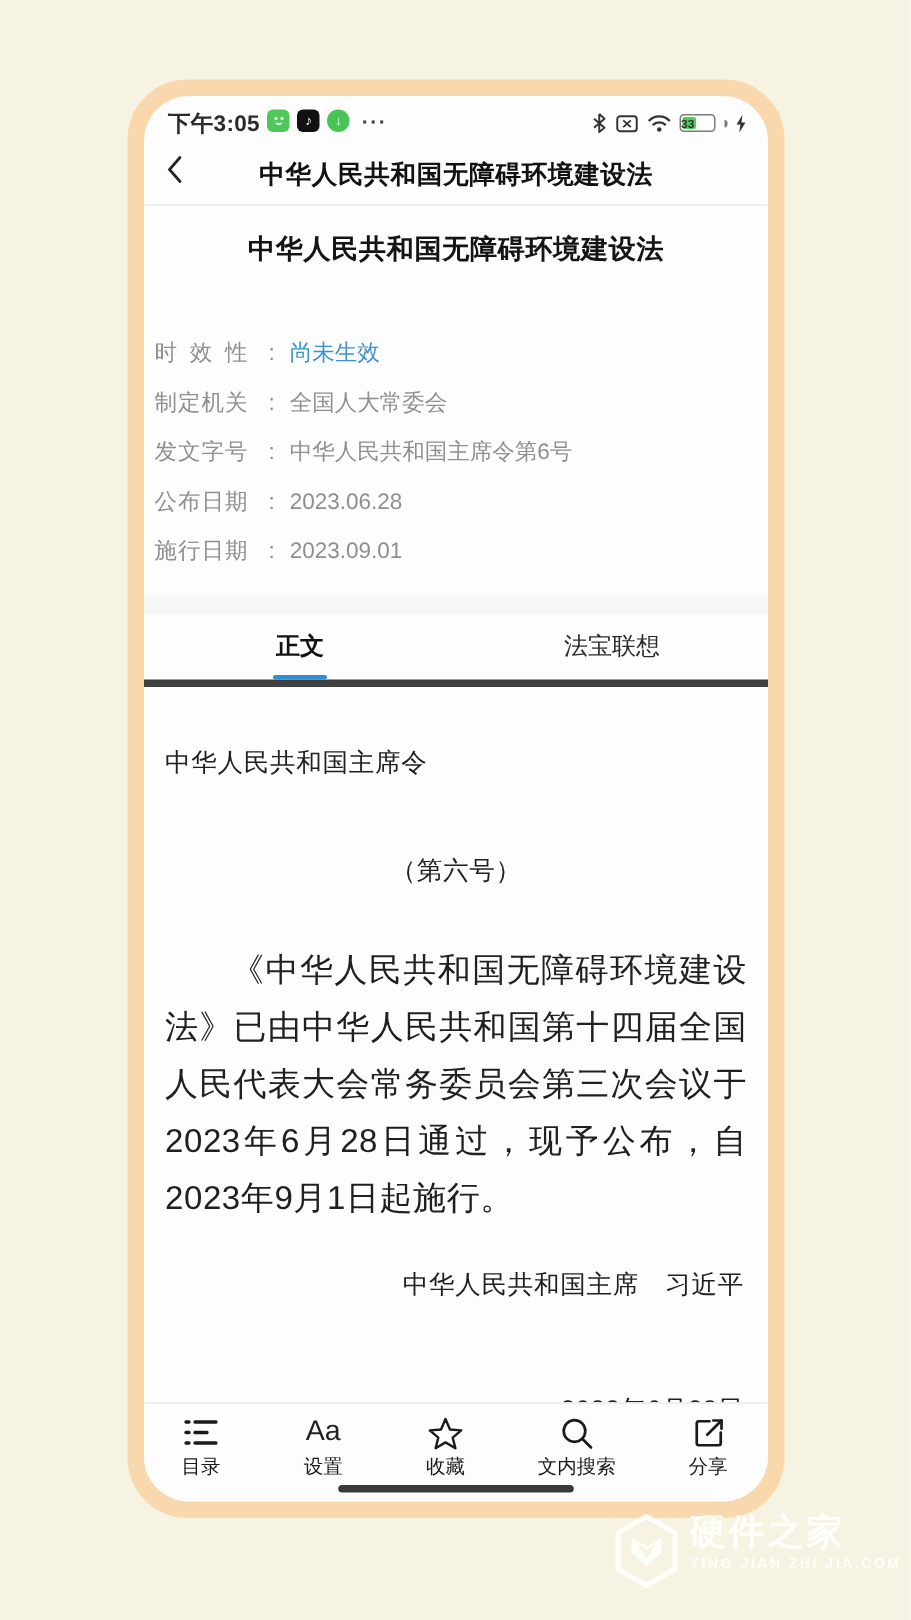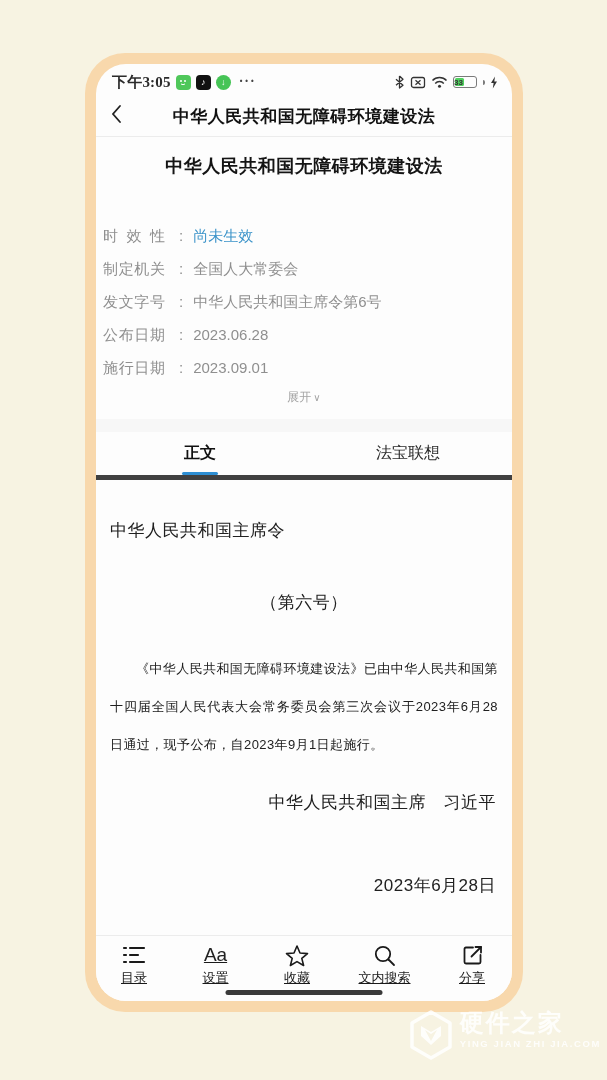--- a/index.html
+++ b/index.html
@@ -27,21 +27,21 @@
     display:flex; flex-direction:column;
     position:relative;
   }
   
   .status-bar {
     height:32px; flex:0 0 32px;
     display:flex; align-items:center; justify-content:space-between;
     padding:4px 14px 0 16px;
     color:#2b2b2b;
   }
-  .sb-left { display:flex; align-items:center; gap:5px;font-family:Liberation Serif, serif; }
+  .sb-left { display:flex; gap:5px; }
   .sb-time { font-size:15px; font-weight:700; letter-spacing:0.2px; }
   .app-chip {
     width:15px; height:15px; border-radius:4px;
     display:flex; align-items:center; justify-content:center;
     color:#fff; font-size:9px; line-height:1;
   }
   .chip-green  { background:#4fc75a; }
   .chip-black  { background:#111; border-radius:4px; }
   .chip-circle { background:#46c456; border-radius:50%; }
   .sb-dots { font-size:14px; font-weight:700; color:#444; letter-spacing:1px; margin-left:3px; }
@@ -95,36 +95,36 @@
   .tab.active { font-weight:700; color:#111; }
   .tab-underline {
     position:absolute; bottom:0; left:50%; transform:translateX(-50%);
     width:36px; height:3.5px; background:#2d8ed3; border-radius:2px;
   }
   
   .content { padding:0 14px; color:#202020; }
   .c-heading { margin-top:39px; text-align:left; font-size:17px; letter-spacing:0.5px; }
   .c-subheading { margin-top:49px; text-align:center; font-size:17px; letter-spacing:0.5px; }
   .c-para {
-    margin-top:36px; font-size:13px; line-height:38px;
+    margin-top:36px; font-size:22px; line-height:38px;
     text-indent:2em; letter-spacing:0.4px; text-align:justify;
   }
   .c-signature { margin-top:27px; text-align:right; font-size:17px; letter-spacing:0.5px; padding-right:2px; }
   .c-date { margin-top:60px; text-align:right; font-size:17px; letter-spacing:0.5px; padding-right:2px; }
   
   .toolbar {
     flex:0 0 66px; height:66px;
     border-top:1px solid #ececec;
     display:flex; justify-content:space-between;
     padding:7px 20px 0 18px;
     background:#fdfdfd;
   }
   .tool-item {
     display:flex; flex-direction:column; align-items:center;
-    gap:2px; cursor:pointer; color:#1a1a1a; min-width:40px;text-decoration:underline;
+    gap:2px; cursor:pointer; color:#1a1a1a; min-width:40px;
   }
   .tool-icon { height:24px; display:flex; align-items:center; justify-content:center; }
   .tool-icon svg { display:block; }
   .tool-aa { font-size:19px; font-weight:500; color:#222; line-height:24px; }
   .tool-label { font-size:13px; color:#1a1a1a; }
   .home-indicator {
     position:absolute; left:50%; transform:translateX(-50%);
     bottom:6px; width:157px; height:5px;
     background:#3a3a3a; border-radius:3px;
   }
@@ -225,23 +225,20 @@
           <span class="meta-colon">:</span>
           <span class="meta-value">2023.06.28</span>
         </div>
         <div class="meta-row">
           <span class="meta-label">施行日期</span>
           <span class="meta-colon">:</span>
           <span class="meta-value">2023.09.01</span>
         </div>
       </div>
 
-      <div class="expand-row">
-        <span>展开</span><span class="expand-caret">∨</span>
-      </div>
 
       <div class="band"></div>
 
       <div class="tabs">
         <div class="tab active">
           <span>正文</span>
           <span class="tab-underline"></span>
         </div>
         <div class="tab">
           <span>法宝联想</span>

